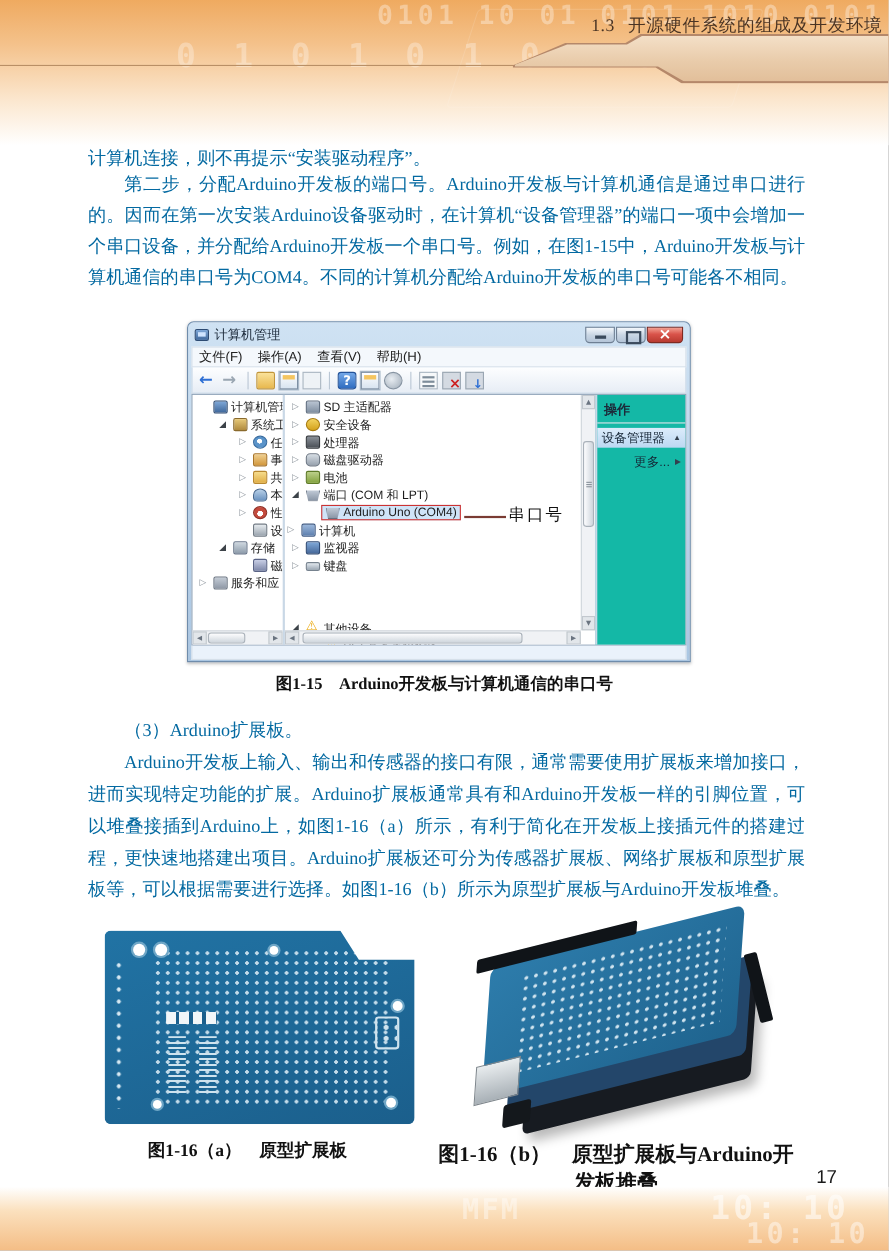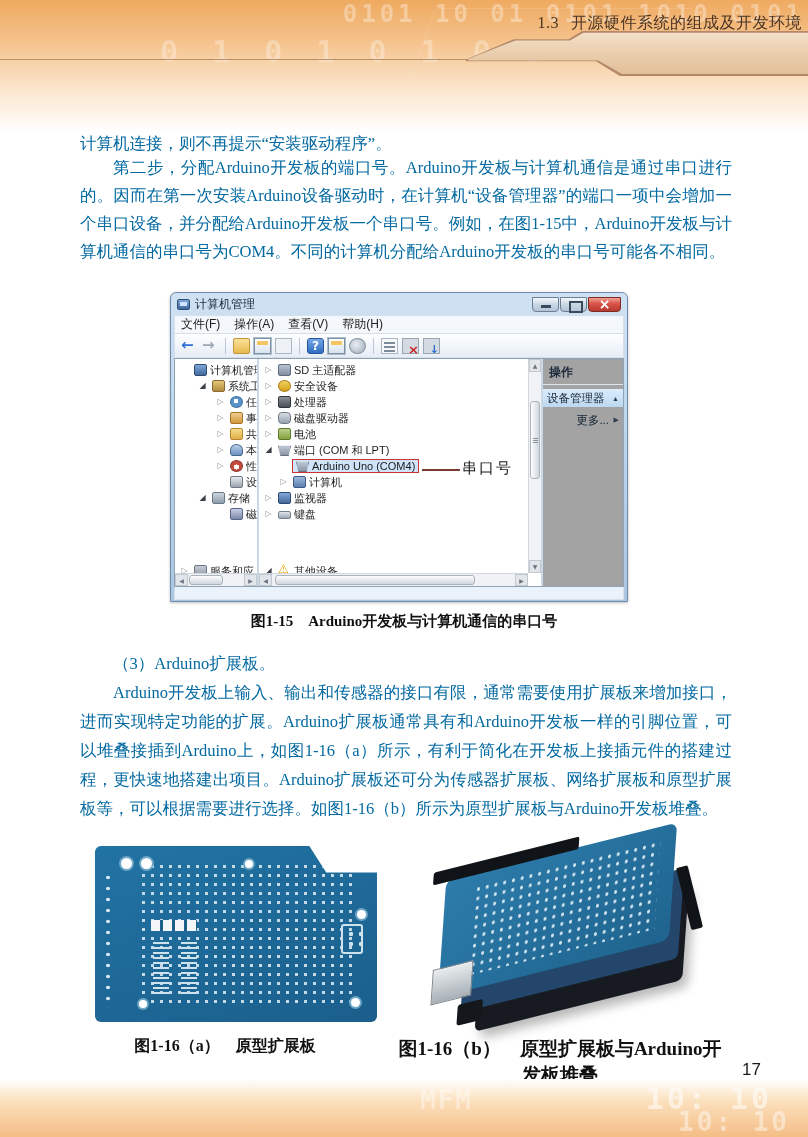--- a/index.html
+++ b/index.html
@@ -98,21 +98,21 @@
   .tb-props{ border:1px solid #aab6c2; background:#f6f8fa;}
   .tb-props::after{ content:""; position:absolute; left:2px; top:3px; right:2px; height:2px; background:#7d8c9a; box-shadow:0 4px 0 #7d8c9a, 0 8px 0 #7d8c9a;}
   .tb-disable{ background:#d4dae2; border:1px solid #9aa6b2;}
   .tb-disable::after{ content:"×"; position:absolute; right:-1px; bottom:-4px; color:#cc2222; font-weight:bold; font-size:13px;}
   .tb-scan{ background:#d4dae2; border:1px solid #9aa6b2;}
   .tb-scan::after{ content:"↓"; position:absolute; right:0px; bottom:-3px; color:#2e6fd4; font-weight:bold; font-size:11px;}
 
   .panels{ display:flex; height:229px; border:1px solid #8fa3b8; background:#fff; }
   .lp{ width:84px; border-right:2px solid #c9d8e6; position:relative; overflow:hidden; }
   .mp{ flex:1; position:relative; overflow:hidden; }
-  .rp{ width:82px; border-left:2px solid #c9d8e6; background:#a3a3a3; }
+  .rp{ width:82px; border-left:2px solid #c9d8e6; background:#14b8a6; }
 
   .tree{ padding-top:3px; }
   .trow{ height:16px; display:flex; align-items:center; white-space:nowrap; overflow:hidden;
          font-size:11px; color:#1c1c1c; }
   .exp{ width:11px; flex:0 0 11px; text-align:center; font-size:8px; line-height:16px; }
   .exp-c::before{ content:"▷"; color:#8a929a; }
   .exp-e::before{ content:"◢"; color:#3c4248; }
   .tbox{ display:inline-flex; align-items:center; padding:0 3px; border:1.5px solid transparent; }
   .trow.sel .tbox{ background:#cfe4f8; border-color:#cc3333; }
   .ticon{ width:13px; height:12px; flex:0 0 13px; margin-right:3px; border-radius:2px; position:relative; }
@@ -377,21 +377,21 @@
                 <span class="tlabel">存储</span>
               </span>
             </div>
             <div class="trow" style="padding-left: 40px;">
               <span class="exp exp-n"></span>
               <span class="tbox">
                 <span class="ticon ic-disk-management"></span>
                 <span class="tlabel">磁盘管</span>
               </span>
             </div>
-            <div class="trow" style="padding-left: 4px; margin-top: 41px;">
+            <div class="trow" style="padding-left: 4px;">
               <span class="exp exp-c"></span>
               <span class="tbox">
                 <span class="ticon ic-services"></span>
                 <span class="tlabel">服务和应</span>
               </span>
             </div>
           </div>
         <div class="hsb">
           <span class="arr l">◀</span>
           <span class="thumb"></span>
@@ -443,21 +443,21 @@
                 <span class="tlabel">端口 (COM 和 LPT)</span>
               </span>
             </div>
             <div class="trow sel" style="padding-left: 22px;">
               <span class="exp exp-n"></span>
               <span class="tbox">
                 <span class="ticon ic-serial-port"></span>
                 <span class="tlabel">Arduino Uno (COM4)</span>
               </span>
             </div>
-            <div class="trow" style="padding-left: 19px;">
+            <div class="trow" style="padding-left: 0;">
               <span class="exp exp-c"></span>
               <span class="tbox">
                 <span class="ticon ic-computer"></span>
                 <span class="tlabel">计算机</span>
               </span>
             </div>
             <div class="trow" style="padding-left: 4px;">
               <span class="exp exp-c"></span>
               <span class="tbox">
                 <span class="ticon ic-monitors"></span>

